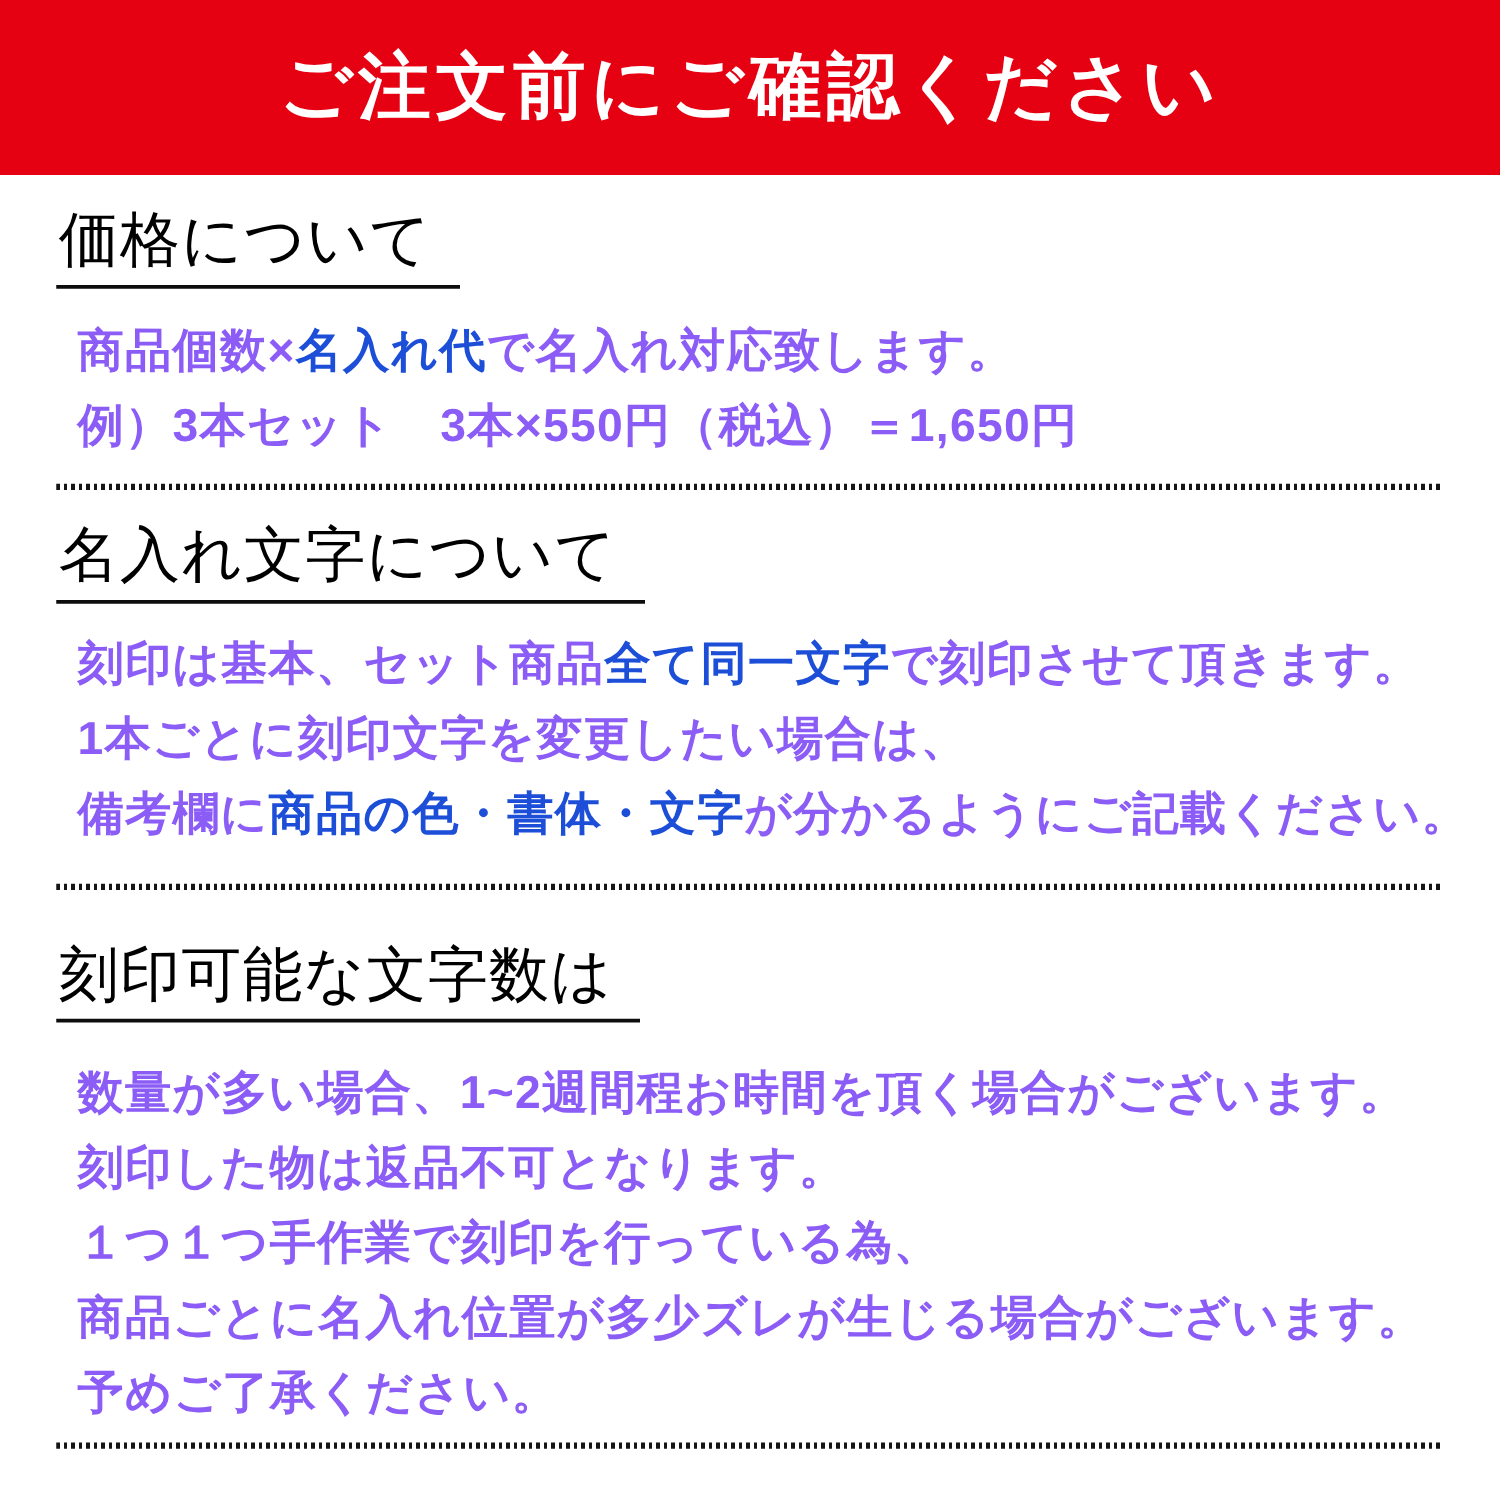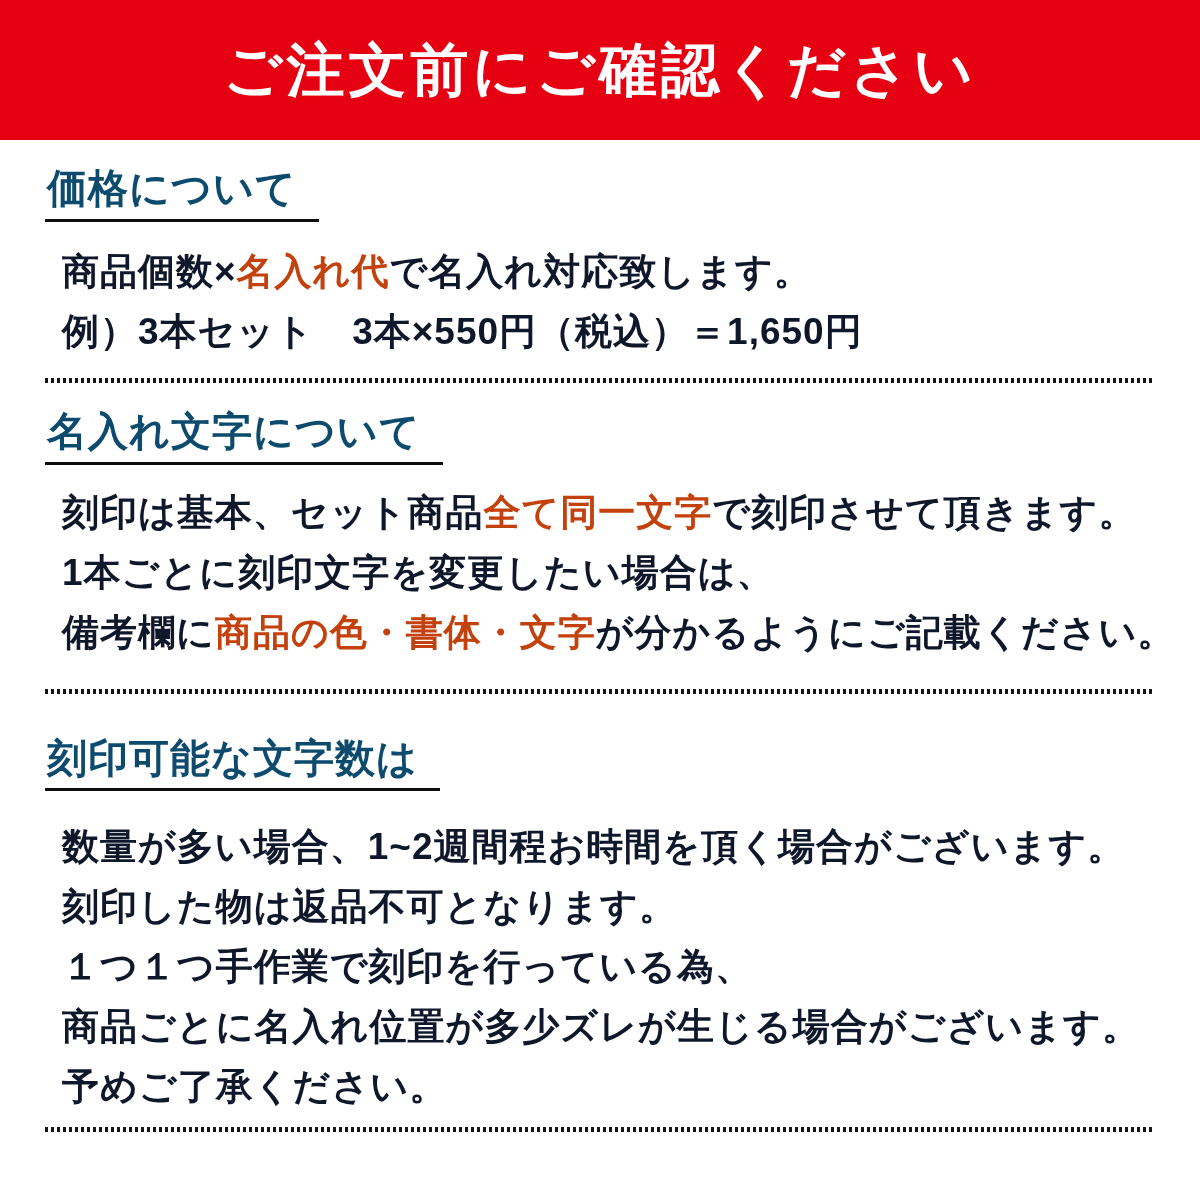--- a/index.html
+++ b/index.html
@@ -28,40 +28,40 @@
     letter-spacing: 4px;
     line-height: 1;
   }
   .content {
     padding: 0 45px;
   }
   section { display: block; }
   .heading {
     display: inline-block;
     margin: 0;
-    font-size: 40px;
-    font-weight: 700;
-    color: #0c4a6e;
+    font-size: 48px;
+    font-weight: 400;
+    color: #000000;
     line-height: 1.12;
     padding: 0 22px 8px 2px;
     border-bottom: 3px solid #0d0d0d;
     letter-spacing: 1px;
   }
   .lines { margin: 0; }
   .line {
     margin: 0 0 0 17px;
     font-size: 37px;
     font-weight: 700;
     color: #1e1e1e;
     line-height: 60px;
     letter-spacing: 1px;
     white-space: nowrap;
   }
-  .seg-default { color: #0f172a; }
-  .seg-accent { color: #c2410c; }
+  .seg-default { color: #8b5cf6; }
+  .seg-accent { color: #1d4ed8; }
   .divider {
     height: 5px;
     background-image: repeating-linear-gradient(90deg, #151515 0 3px, transparent 3px 6px);
   }
   
   #sec-0 .heading { margin-top: 26px; }
   #sec-0 .lines   { margin-top: 20px; }
   #sec-0 .divider { margin-top: 16px; }
   #sec-1 .heading { margin-top: 26px; }
   #sec-1 .lines   { margin-top: 18px; }

